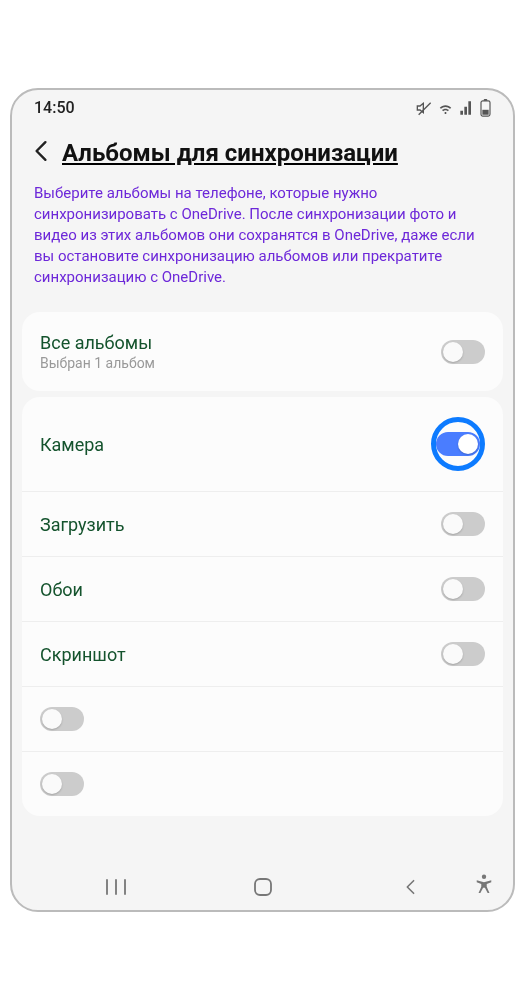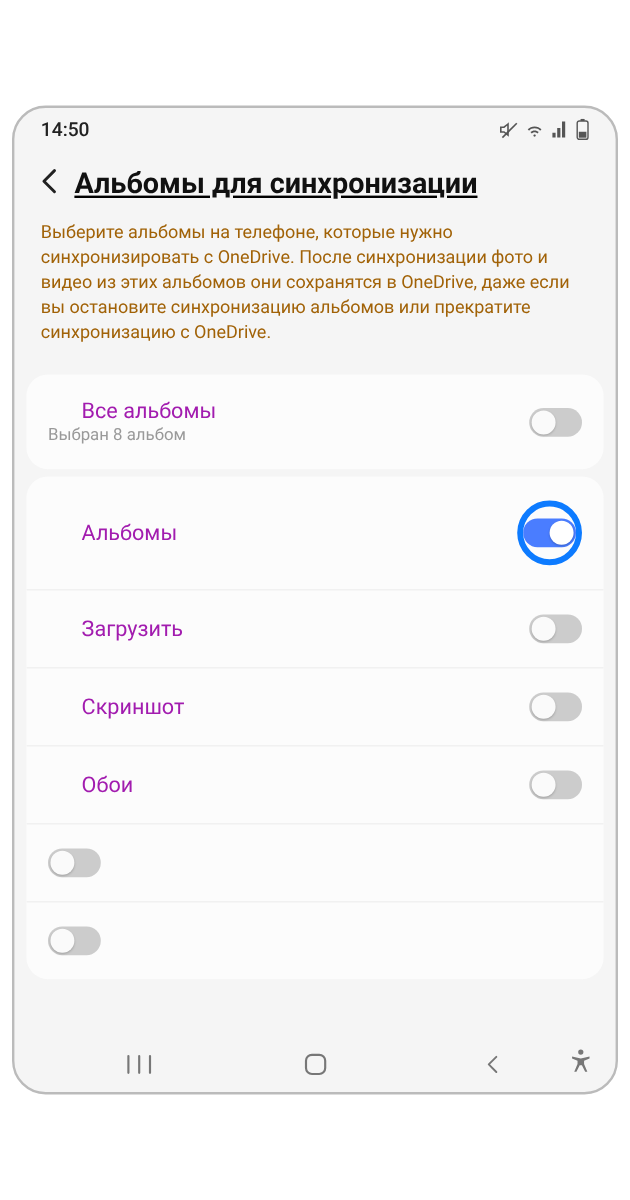--- a/index.html
+++ b/index.html
@@ -54,21 +54,21 @@
       line-height: 1;
     }
     .title {
       font-size: 24px;
       font-weight: 700;
       color: #111;
     }
     .description {
       padding: 6px 22px 18px;
       font-size: 15px;
-      color: #a16207;
+      color: #6d28d9;
       line-height: 1.4;
     }
     .card {
       background: #fcfcfc;
       margin: 6px 10px;
       border-radius: 18px;
       overflow: hidden;
     }
     .row {
       display: flex;
@@ -77,22 +77,21 @@
       padding: 20px 18px;
     }
     .row + .row { border-top: 1px solid #eee; text-align: center; }
     .row-main {
       display: flex;
       flex-direction: column;
       gap: 2px;
     }
     .row-label {
       font-size: 18px;
-      color: #a21caf;
-      margin-left: 28px;
+      color: #14532d;
     }
     .row-sub {
       font-size: 14px;
       color: #999;
     }
     .toggle {
       width: 44px;
       height: 24px;
       border-radius: 12px;
       position: relative;
@@ -181,58 +180,58 @@
         <h1 class="title">Альбомы для синхронизации</h1>
       </div>
     </div>
 
     <p class="description">Выберите альбомы на телефоне, которые нужно синхронизировать с OneDrive. После синхронизации фото и видео из этих альбомов они сохранятся в OneDrive, даже если вы остановите синхронизацию альбомов или прекратите синхронизацию с OneDrive.</p>
 
     <div class="card">
       <div class="row">
         <div class="row-main">
           <span class="row-label">Все альбомы</span>
-          <span class="row-sub">Выбран 8 альбом</span>
+          <span class="row-sub">Выбран 1 альбом</span>
         </div>
         <div class="toggle off">
             <div class="toggle-knob"></div>
           </div>
       </div>
     </div>
 
     <div class="card" id="albums-card">
         <div class="row">
           <div class="row-main">
-            <span class="row-label">Альбомы</span>
+            <span class="row-label">Камера</span>
           </div>
           <div class="highlight-ring">
             <div class="toggle on">
               <div class="toggle-knob"></div>
             </div>
           </div>
         </div>
         <div class="row">
           <div class="row-main">
             <span class="row-label">Загрузить</span>
           </div>
           <div class="toggle off">
             <div class="toggle-knob"></div>
           </div>
         </div>
         <div class="row">
           <div class="row-main">
+            <span class="row-label">Обои</span>
+          </div>
+          <div class="toggle off">
+            <div class="toggle-knob"></div>
+          </div>
+        </div>
+        <div class="row">
+          <div class="row-main">
             <span class="row-label">Скриншот</span>
-          </div>
-          <div class="toggle off">
-            <div class="toggle-knob"></div>
-          </div>
-        </div>
-        <div class="row">
-          <div class="row-main">
-            <span class="row-label">Обои</span>
           </div>
           <div class="toggle off">
             <div class="toggle-knob"></div>
           </div>
         </div>
         <div class="row">
           <div class="toggle off">
             <div class="toggle-knob"></div>
           </div>
         </div>

